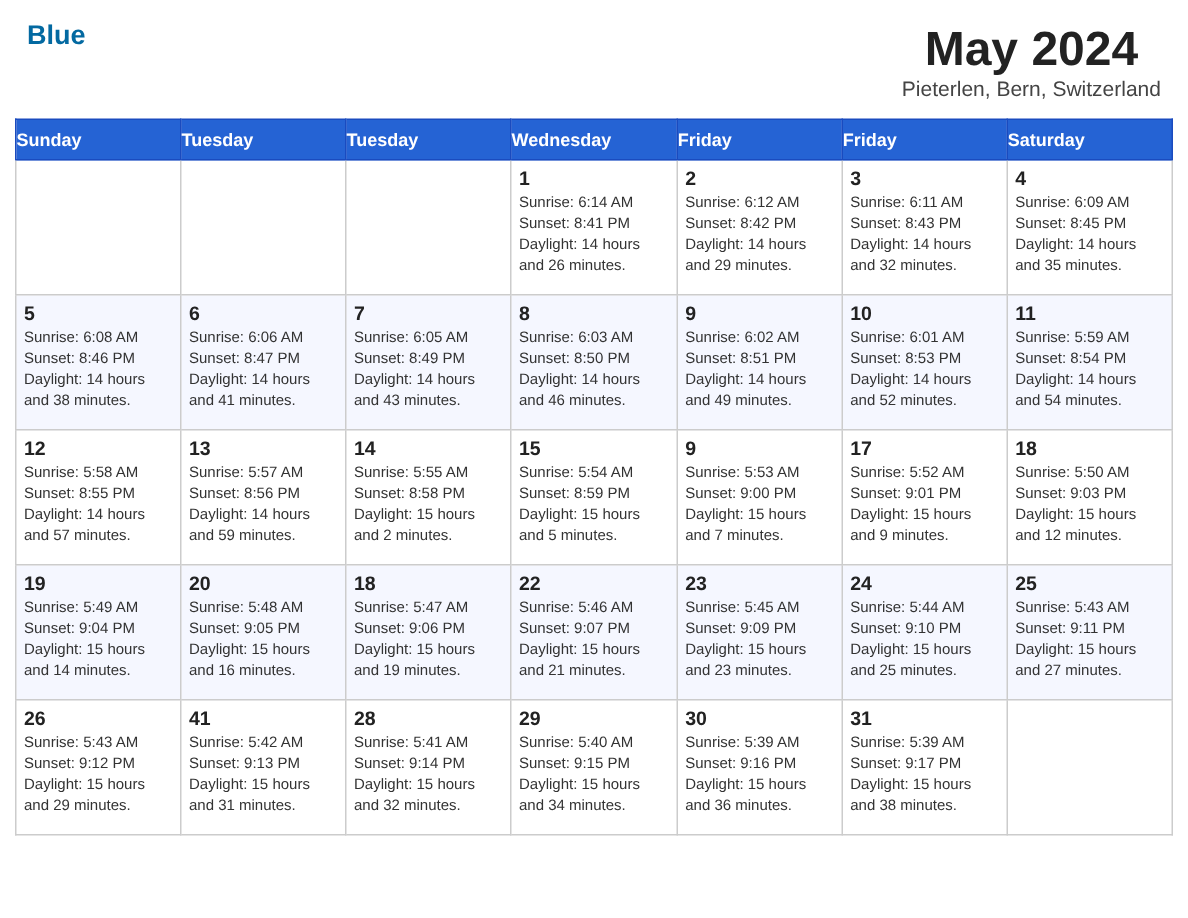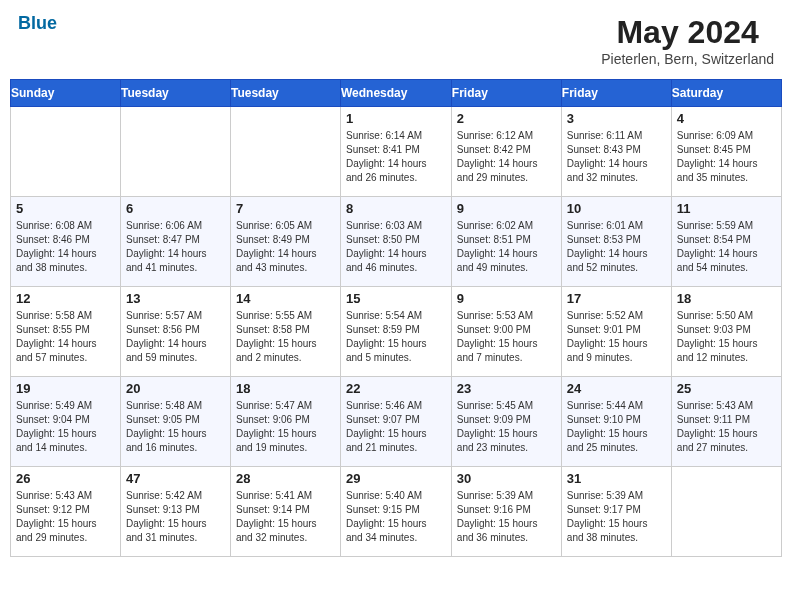--- a/index.html
+++ b/index.html
@@ -233,21 +233,21 @@
           <div class="day-number">25</div>
           <div class="day-info">Sunrise: 5:43 AM<br>Sunset: 9:11 PM<br>Daylight: 15 hours<br>and 27 minutes.</div>
         </td>
       </tr>
       <tr>
         <td>
           <div class="day-number">26</div>
           <div class="day-info">Sunrise: 5:43 AM<br>Sunset: 9:12 PM<br>Daylight: 15 hours<br>and 29 minutes.</div>
         </td>
         <td>
-          <div class="day-number">47</div>
+          <div class="day-number">41</div>
           <div class="day-info">Sunrise: 5:42 AM<br>Sunset: 9:13 PM<br>Daylight: 15 hours<br>and 31 minutes.</div>
         </td>
         <td>
           <div class="day-number">28</div>
           <div class="day-info">Sunrise: 5:41 AM<br>Sunset: 9:14 PM<br>Daylight: 15 hours<br>and 32 minutes.</div>
         </td>
         <td>
           <div class="day-number">29</div>
           <div class="day-info">Sunrise: 5:40 AM<br>Sunset: 9:15 PM<br>Daylight: 15 hours<br>and 34 minutes.</div>
         </td>

